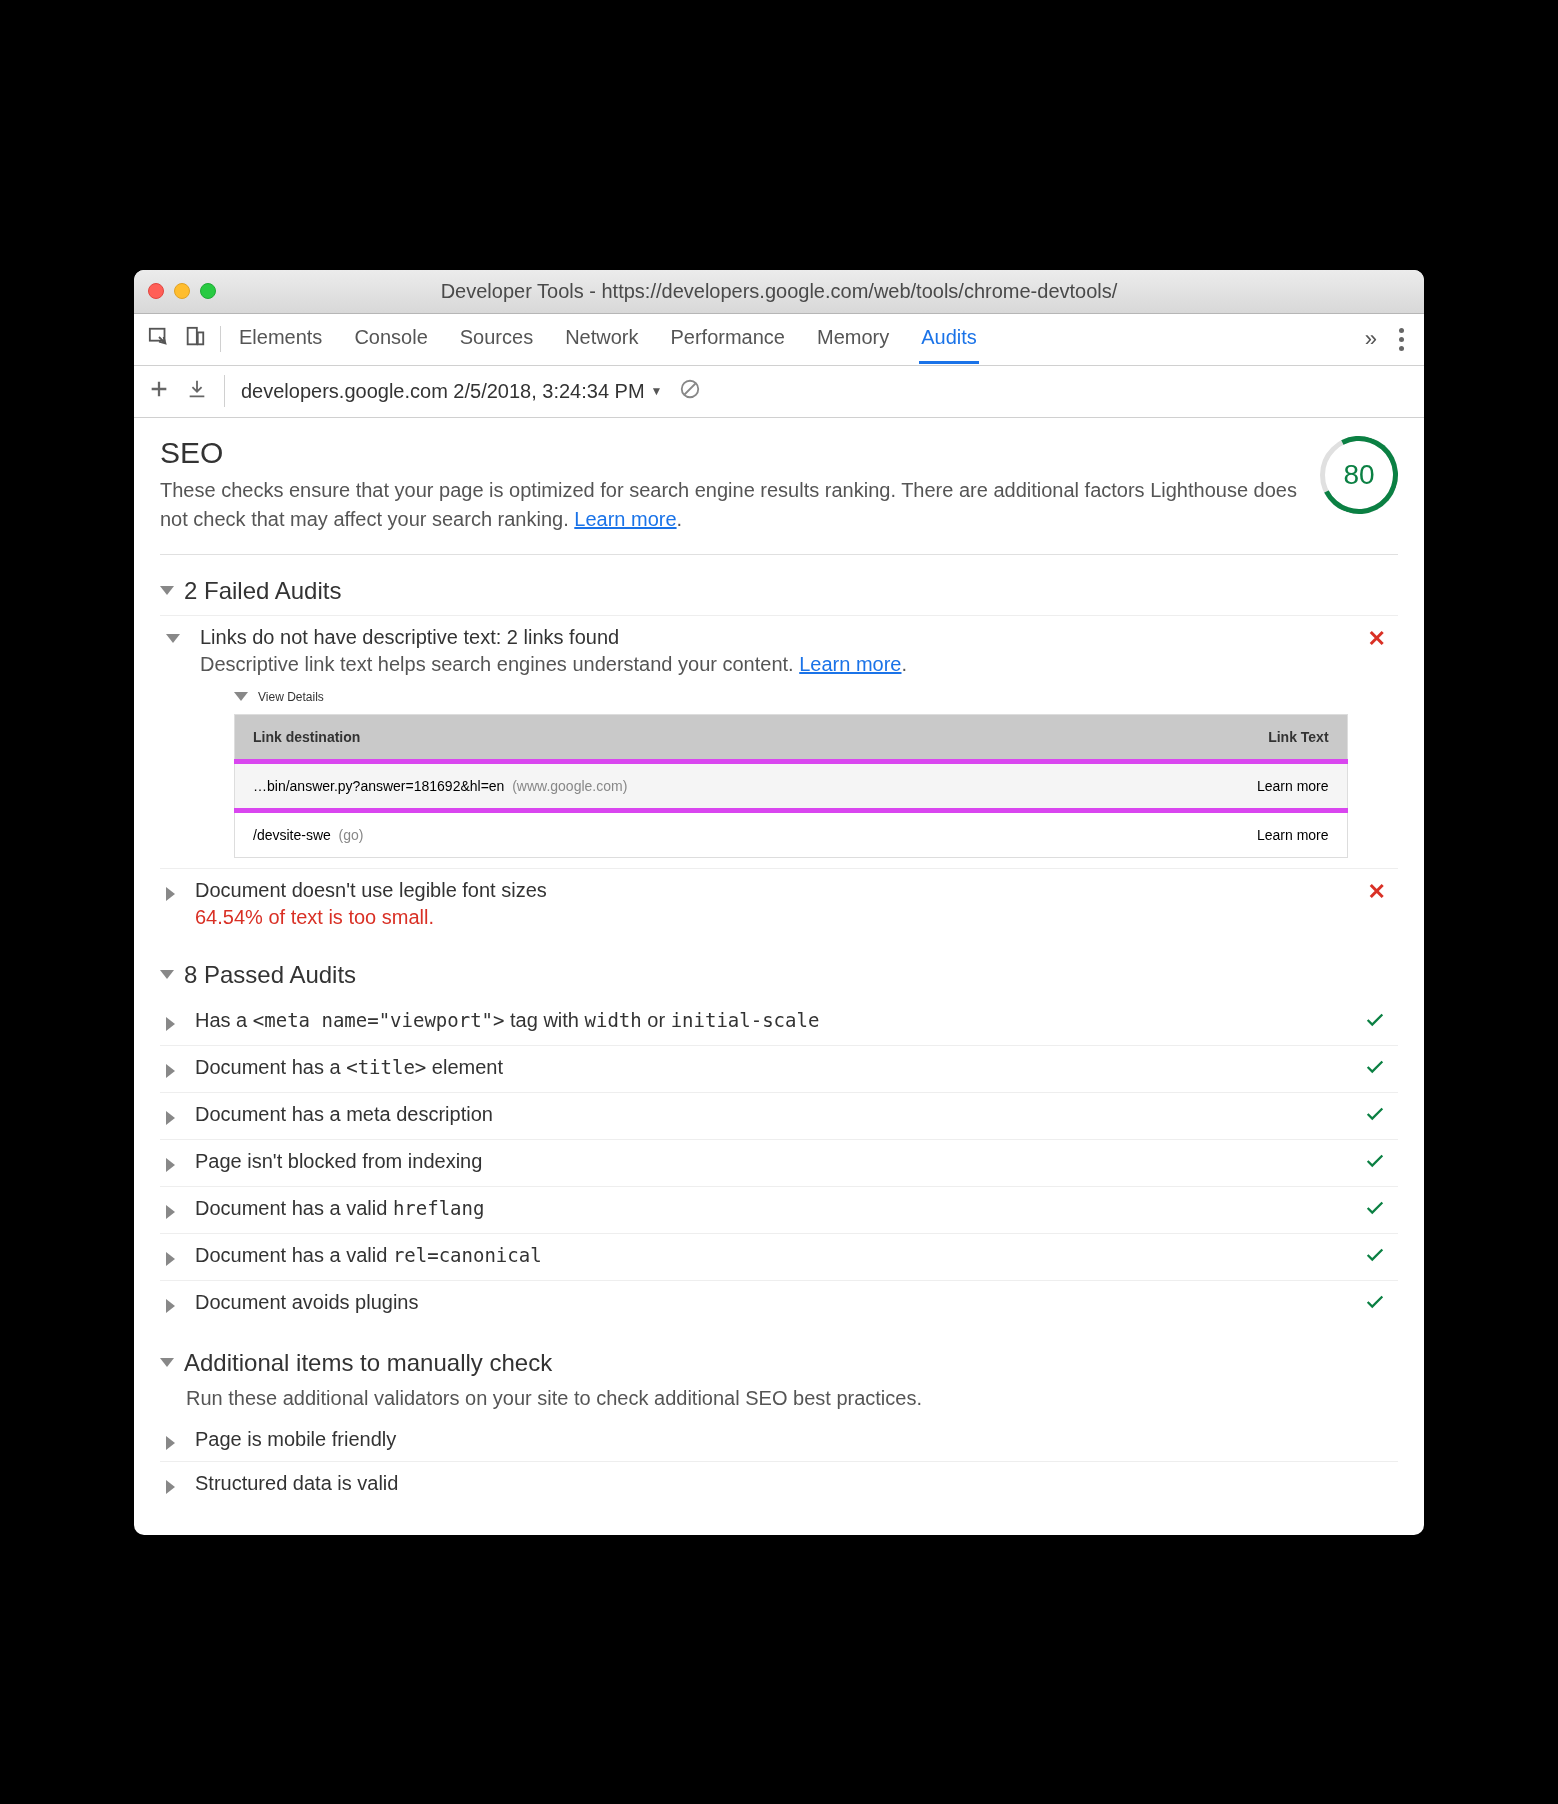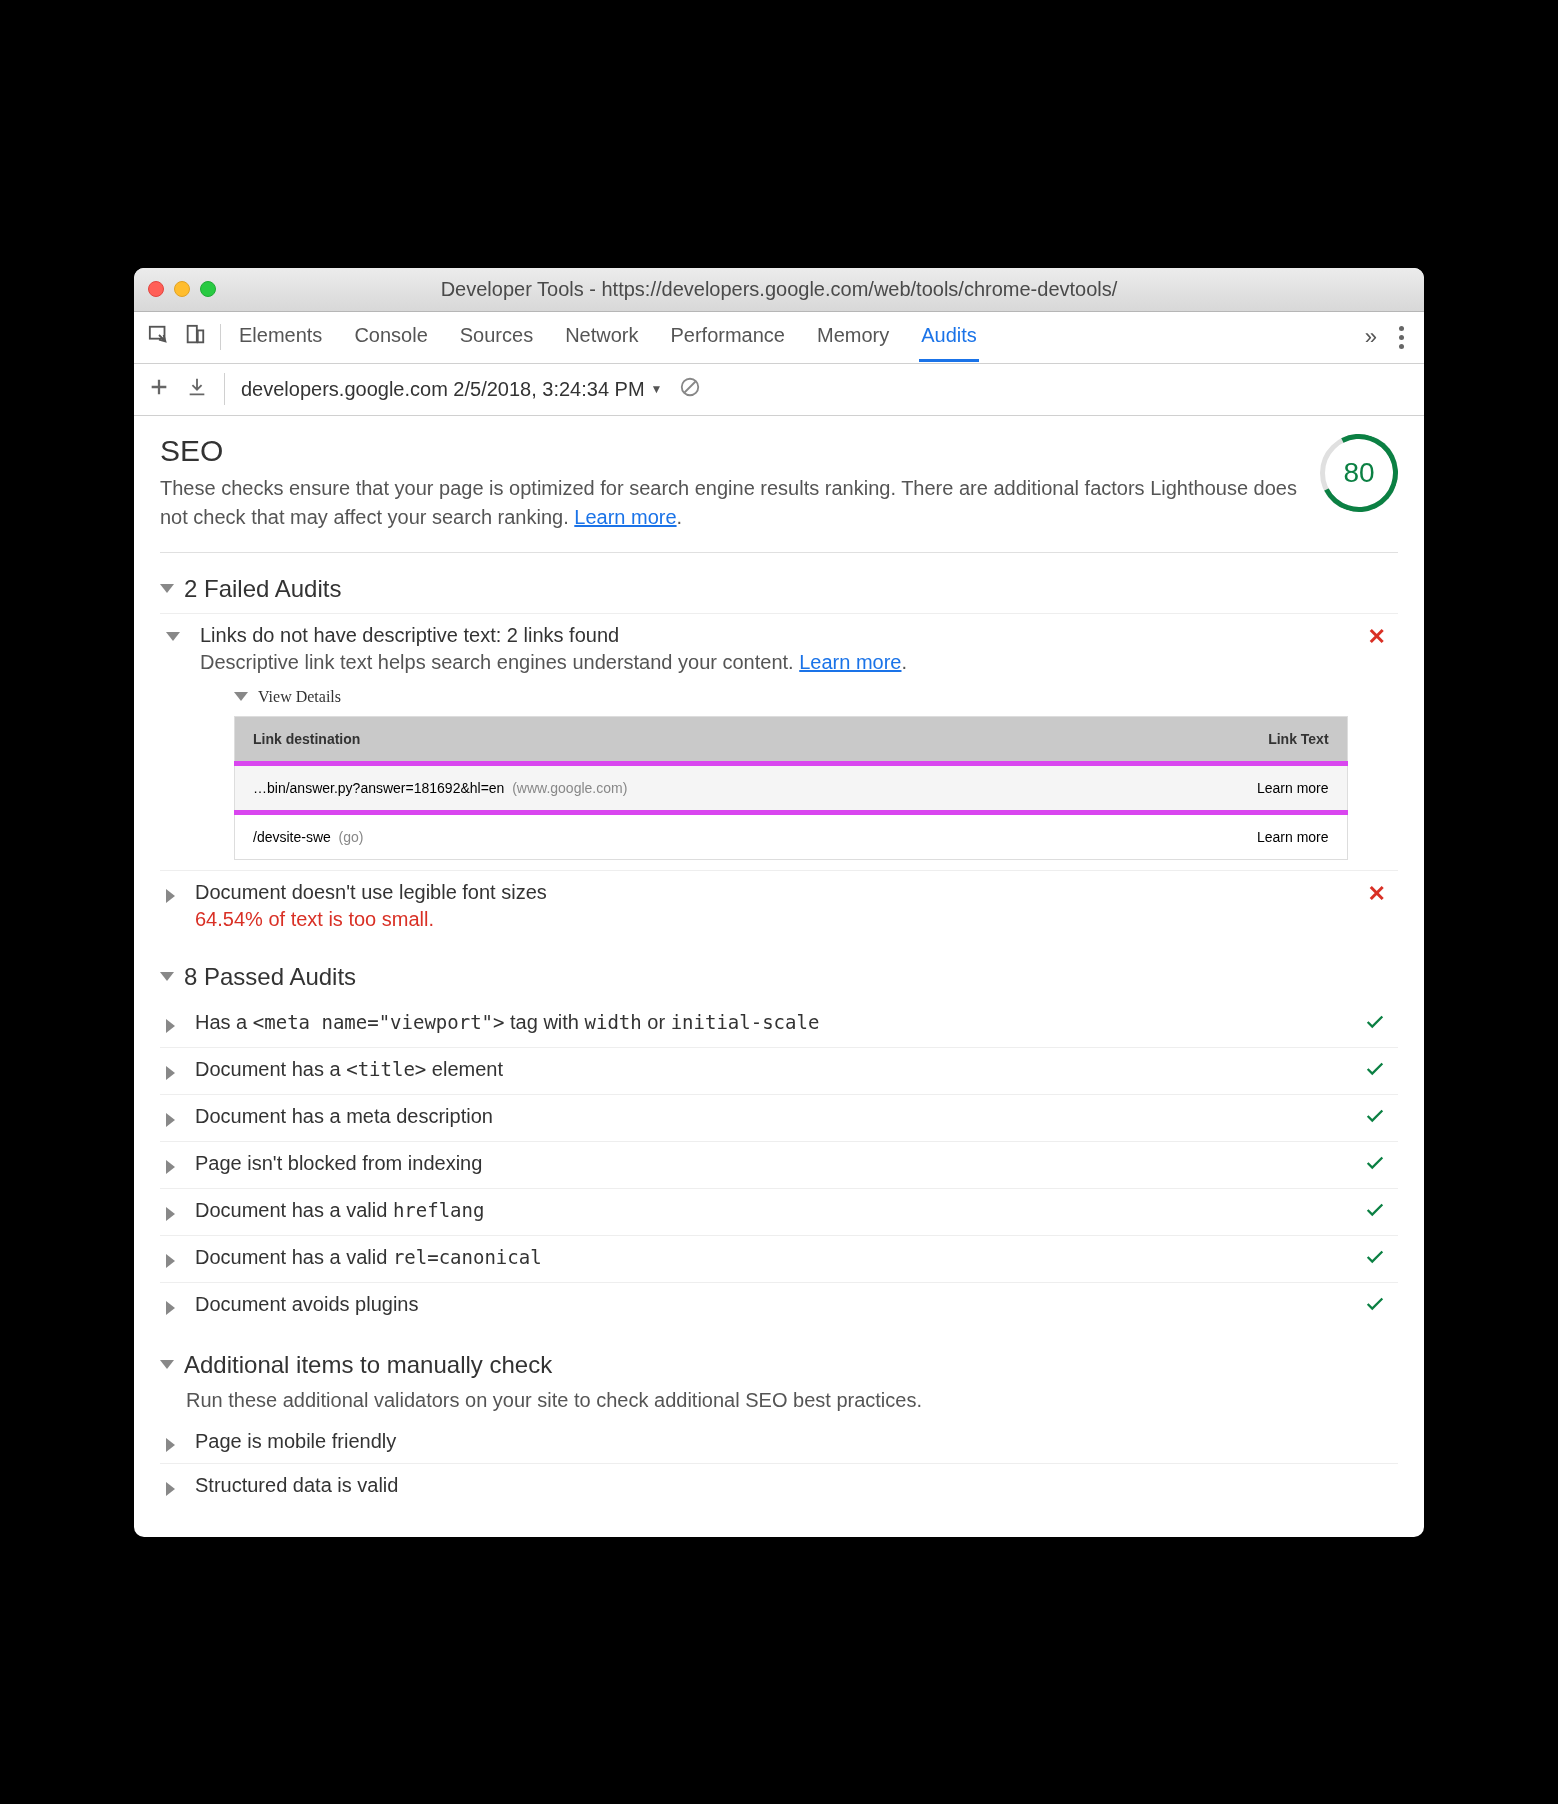--- a/index.html
+++ b/index.html
@@ -99,21 +99,21 @@
   .audit:first-of-type { border-top:none; }
   .audit .body { flex:1; }
   .audit .title { font-size:20px; color:#333; }
   .audit .title code { font-family: Menlo, monospace; font-size:19px; }
   .audit .sub { font-size:20px; color:#555; margin-top:4px;}
   .audit .warn { font-size:20px; color:#d93025; margin-top:4px;}
   .xmark { color:#d93025; font-size:22px; font-weight:bold; padding-right:6px;}
   .check { color:#0b8043; padding-right:6px;}
   .check svg{ width:22px; height:22px; stroke:#0b8043; stroke-width:2.5; fill:none;}
 
-  .details-lbl { display:flex; align-items:center; gap:10px; margin:14px 0 10px 34px; font-size:16px; color:#333; cursor:pointer;font-family:Liberation Serif, serif;}
+  .details-lbl { display:flex; align-items:center; gap:10px; margin:14px 0 10px 34px; font-size:12px; color:#333; cursor:pointer;}
   table.links {
     margin-left:34px; width:calc(100% - 34px);
     border-collapse:collapse; font-size:14px;
     border:1px solid #ddd;
   }
   table.links th {
     background:#c9c9c9; color:#333; font-weight:600;
     padding:14px 18px; text-align:left;
   }
   table.links th.r, table.links td.r { text-align:right; }

